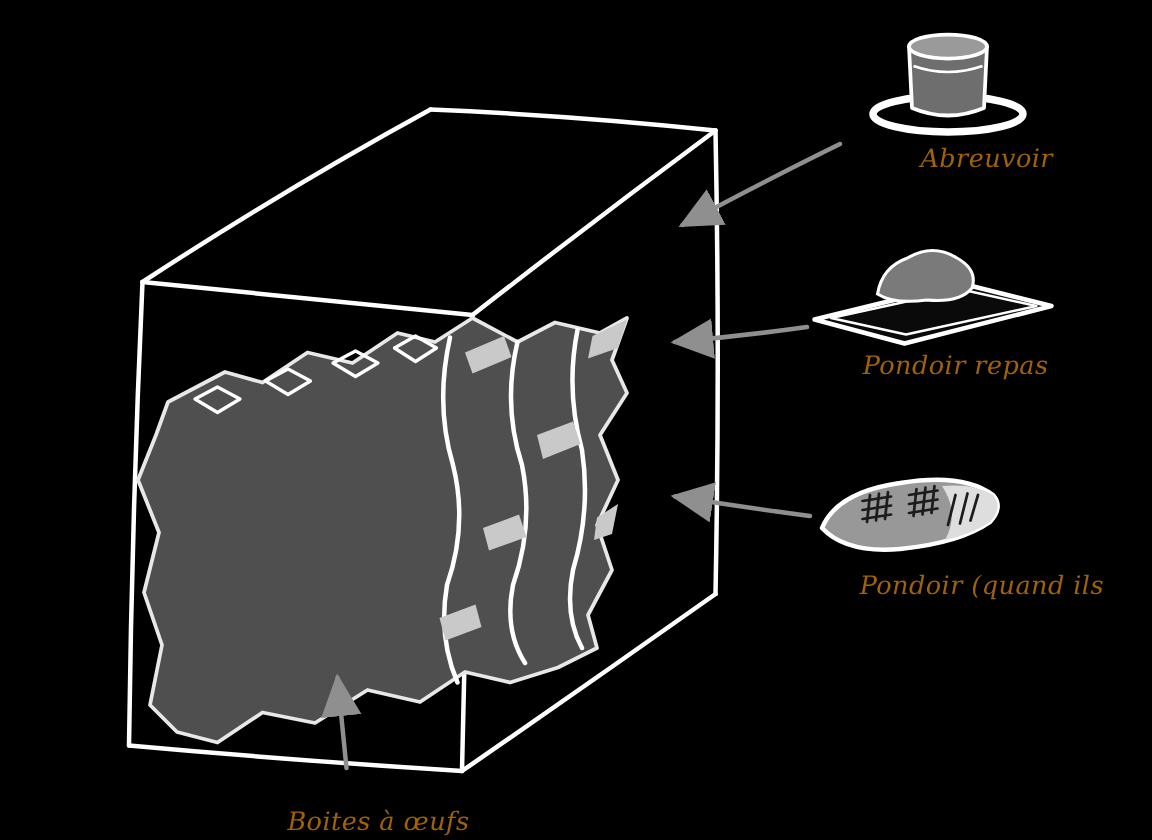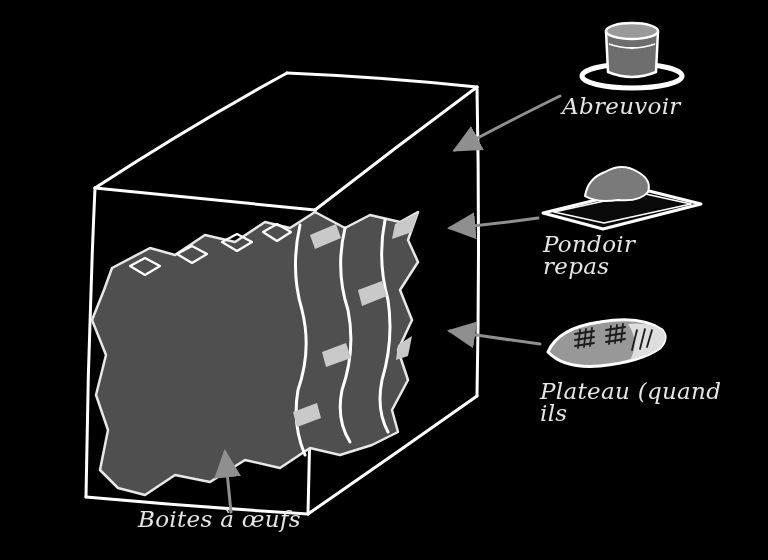--- a/index.html
+++ b/index.html
@@ -7,30 +7,30 @@
     position:relative;
     width:768px;height:560px;
     background:#000;
     overflow:hidden;
     font-family:"DejaVu Serif", serif;
   }
   #drawing{position:absolute;left:0;top:0;}
   .label{
     position:absolute;
     font-style:italic;
-    font-size:23px;
-    color:#e5e5e5;
-    text-align:left;
+    font-size:17px;
+    color:#a16207;
+    text-align:right;
     line-height:22px;
     letter-spacing:.3px;
   }
   #abreuvoir-label{left:562px;top:95px;width:140px;}
   #plateau-label{left:543px;top:233px;width:156px;}
   #pondoir-label{left:540px;top:380px;width:196px;}
-  #boites-label{left:138px;top:508px;width:175px;}
+  #boites-label{left:138px;top:537px;width:175px;}
 </style>
 </head>
 <body>
 
 <div id="canvas">
 
   <svg id="drawing" width="768" height="560" viewBox="0 0 768 560">
     <defs>
       <marker id="arrowhead" markerWidth="11" markerHeight="10" refX="8.5" refY="4.5" orient="auto">
         <path d="M0,0 L9.5,4.5 L0,9 z" fill="#8f8f8f"></path>
@@ -110,18 +110,18 @@
       <path d="M540,344 Q495,338 450,331" marker-end="url(#arrowhead)"></path>
       <path d="M231,512 Q228,482 225,452" marker-end="url(#arrowhead)"></path>
     </g>
   </svg>
 
   <div class="label" id="abreuvoir-label">Abreuvoir</div>
 
   <div class="label" id="plateau-label">Pondoir repas</div>
 
   <div class="label" id="pondoir-label">
-    <div>Plateau (quand ils</div>
+    <div>Pondoir (quand ils</div>
   </div>
 
   <div class="label" id="boites-label">Boites à œufs</div>
 
 </div>
 
 </body></html>

